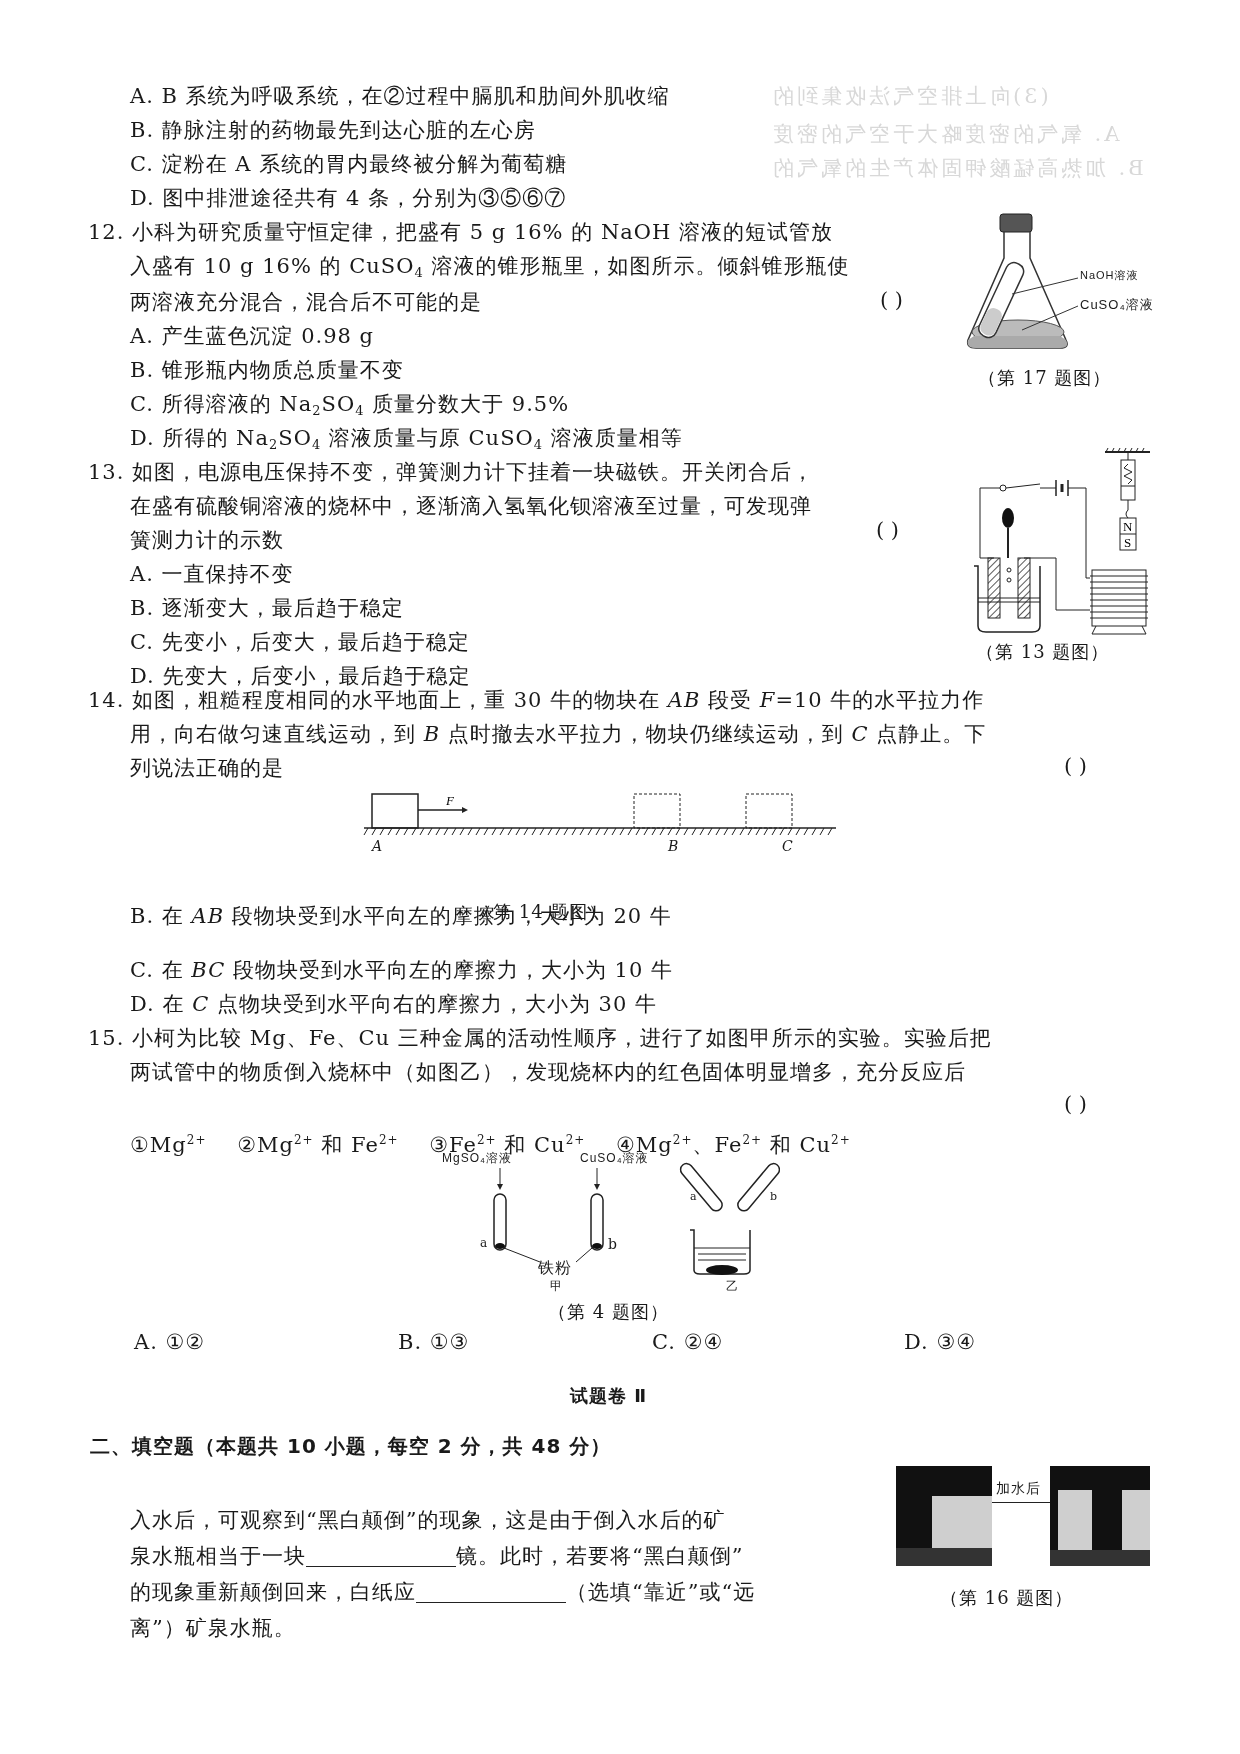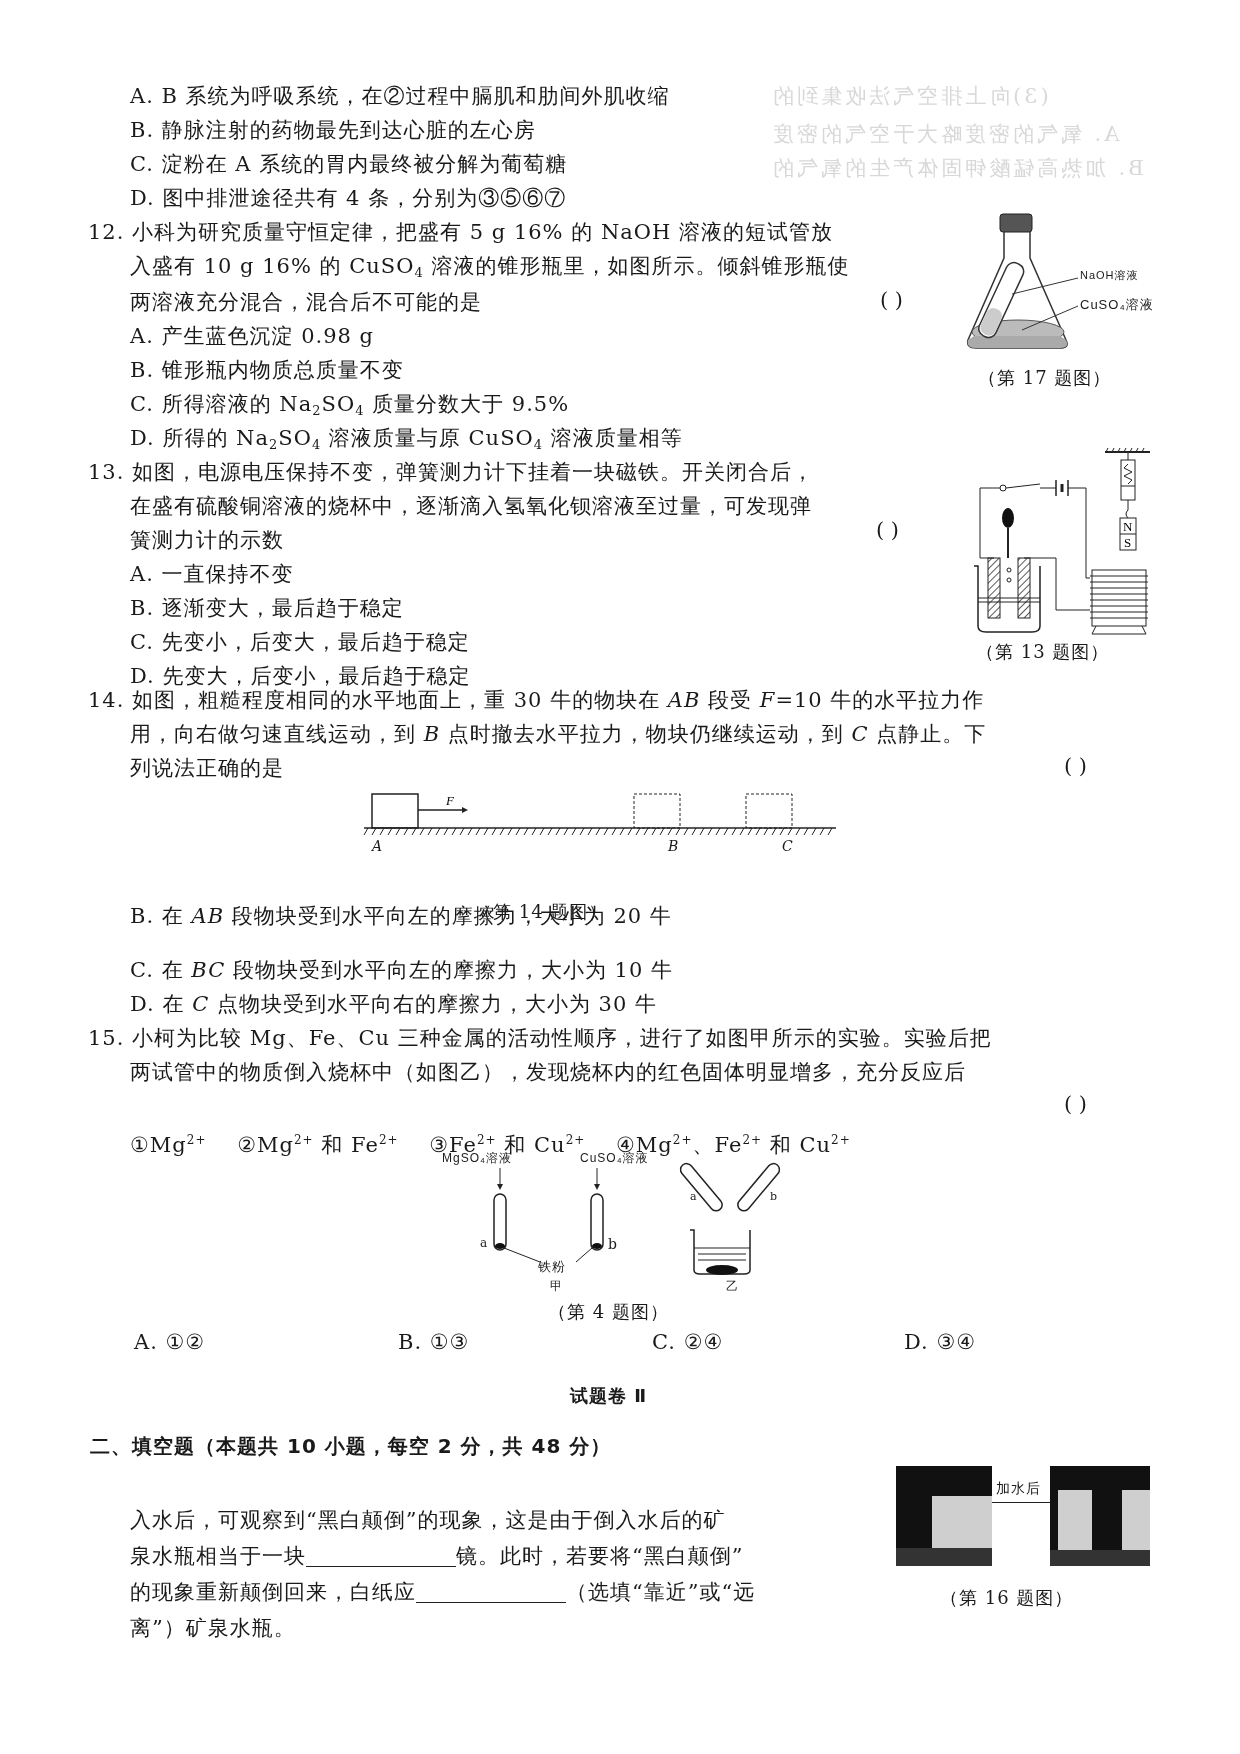--- a/index.html
+++ b/index.html
@@ -209,21 +209,21 @@
       <path d="M250 80 L254 80 L254 120 Q254 124 260 124 L304 124 Q310 124 310 120 L310 80" fill="none" stroke="#222" stroke-width="1.5"></path>
       <line x1="254" y1="98" x2="310" y2="98" stroke="#222"></line>
       <line x1="258" y1="104" x2="306" y2="104" stroke="#222"></line>
       <line x1="258" y1="110" x2="306" y2="110" stroke="#222"></line>
       <ellipse cx="282" cy="120" rx="16" ry="5" fill="#111"></ellipse>
     </svg>
     <div class="cap" style="left:2px;top:0px;font-size:12px;font-family:'Liberation Sans',sans-serif;">MgSO₄溶液</div>
     <div class="cap" style="left:140px;top:0px;font-size:12px;font-family:'Liberation Sans',sans-serif;">CuSO₄溶液</div>
     <div class="cap" style="left:40px;top:86px;font-size:12px;">a</div>
     <div class="cap" style="left:168px;top:86px;font-size:14px;">b</div>
-    <div class="cap" style="left:98px;top:108px;font-size:13px;font-family:'Liberation Sans',sans-serif;">铁粉</div>
+    <div class="cap" style="left:98px;top:108px;font-size:16px;font-family:'Liberation Sans',sans-serif;">铁粉</div>
     <div class="cap" style="left:110px;top:128px;font-size:12px;font-family:'Liberation Sans',sans-serif;">甲</div>
     <div class="cap" style="left:250px;top:40px;font-size:11px;">a</div>
     <div class="cap" style="left:330px;top:40px;font-size:11px;">b</div>
     <div class="cap" style="left:286px;top:128px;font-size:12px;font-family:'Liberation Sans',sans-serif;">乙</div>
   </div>
   <div class="cap" style="left:548px;top:1300px;">（第 4 题图）</div>
 
   <div class="line" style="left:134px;top:1328px;">A. ①②</div>
   <div class="line" style="left:398px;top:1328px;">B. ①③</div>
   <div class="line" style="left:652px;top:1328px;">C. ②④</div>

